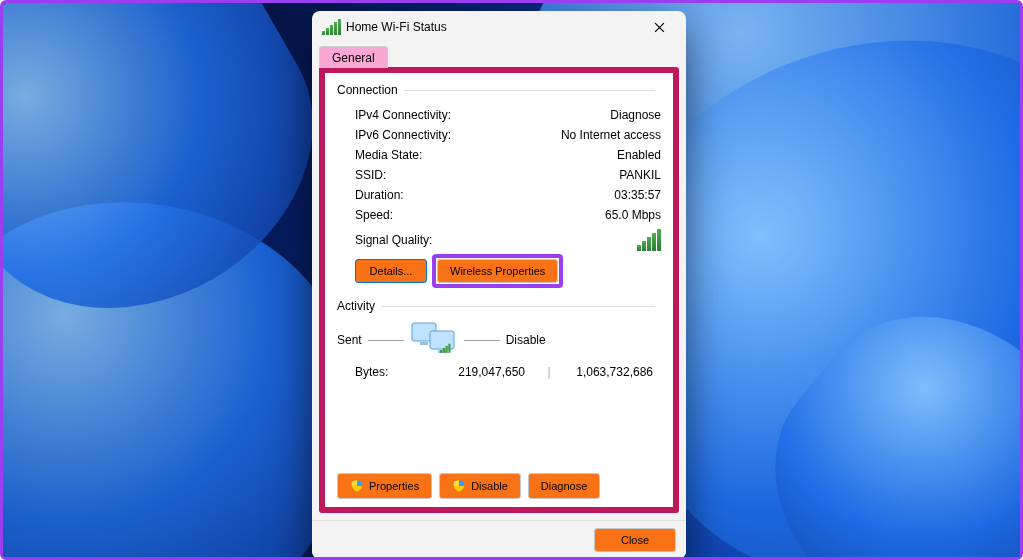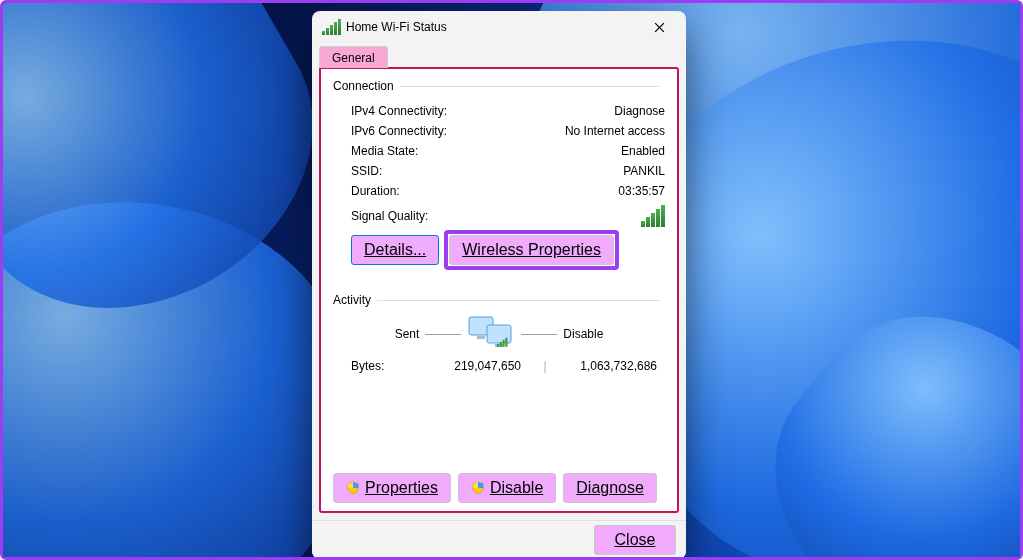--- a/index.html
+++ b/index.html
@@ -15,35 +15,35 @@
   .p5{width:300px;height:300px;top:320px;left:780px;transform:rotate(40deg);}
   
   .dialog{position:absolute;top:8px;left:309px;width:374px;height:548px;background:#f3f3f3;border-radius:8px;box-shadow:0 18px 42px rgba(0,0,0,.55);display:flex;flex-direction:column;}
   .titlebar{height:32px;display:flex;align-items:center;padding:0 6px 0 10px;}
   .title-icon{width:16px;height:16px;margin-right:8px;}
   .title-text{flex:1;font-size:12px;}
   .closebtn{width:42px;height:28px;display:flex;align-items:center;justify-content:center;border-radius:4px;}
   .closebtn svg{width:11px;height:11px;}
   .tabrow{display:flex;padding:0 7px;height:24px;align-items:flex-end;position:relative;}
   .tab{background:#f9a8d4;border:1px solid #cfcfcf;border-bottom:none;border-radius:3px 3px 0 0;padding:4px 12px 3px;font-size:12px;position:relative;top:1px;}
-  .panel{flex:1;margin:0 7px 7px;background:#fff;border:2px solid #be185d;border-radius:0 3px 3px 3px;padding:10px 12px 8px;display:flex;flex-direction:column;overflow:hidden;gap:12px;}
+  .panel{flex:1;margin:0 7px 7px;background:#fff;border:6px solid #be185d;border-radius:0 3px 3px 3px;padding:10px 12px 8px;display:flex;flex-direction:column;overflow:hidden;}
   .group{margin-bottom:8px;}
   .grouplabel{display:flex;align-items:center;margin-bottom:8px;}
   .grouplabel span{margin-right:6px;}
   .grouplabel .line{flex:1;height:1px;background:#dcdcdc;}
   .kv{display:flex;justify-content:space-between;padding:3px 0 3px 18px;}
   .kv .k,.kv .v{font-size:12px;}
   .sigrow{display:flex;justify-content:space-between;align-items:center;padding:4px 0 2px 18px;}
   .btnrow{display:flex;gap:10px;padding:6px 0 8px 18px;}
-  .btn{background:#f0abfc;border:1px solid #c8c8c8;border-radius:3px;padding:5px 12px;font-size:16px;cursor:pointer;display:inline-flex;align-items:center;gap:5px;min-width:72px;justify-content:center;white-space:nowrap;text-decoration:underline;}
+  .btn{background:#f97316;border:1px solid #c8c8c8;border-radius:3px;padding:5px 12px;font-size:11px;cursor:pointer;display:inline-flex;align-items:center;gap:5px;min-width:72px;justify-content:center;white-space:nowrap;}
   .btn.default{border-color:#0078d4;}
   .highlight{position:relative;}
   .highlight::after{content:"";position:absolute;inset:-5px;border:4px solid #9b3df0;border-radius:4px;pointer-events:none;}
   
-  .actMid{display:flex;align-items:center;justify-content:center;gap:6px;margin:6px 0 2px;}
+  .actMid{display:flex;align-items:center;gap:6px;margin:6px 0 2px;}
   .actMid .dash{width:36px;height:1px;background:#a0a0a0;}
   .actMid .seplbl{font-size:12px;}
   .monitors{position:relative;width:48px;height:38px;}
   .bytesrow{display:flex;padding:4px 0 4px 18px;align-items:center;}
   .bytesrow .lbl{width:70px;}
   .bytesrow .sent{width:100px;text-align:right;}
   .bytesrow .bar{width:48px;text-align:center;color:#b0b0b0;}
   .bytesrow .recv{flex:1;text-align:right;padding-right:8px;}
   .spacer{flex:1;}
   .bottomrow{display:flex;gap:7px;padding-top:6px;}
@@ -114,20 +114,24 @@
             <span class="k">Media State:</span>
             <span class="v">Enabled</span>
           </div>
         <div class="kv">
             <span class="k">SSID:</span>
             <span class="v">PANKIL</span>
           </div>
         <div class="kv">
             <span class="k">Duration:</span>
             <span class="v">03:35:57</span>
+          </div>
+        <div class="kv">
+            <span class="k">Speed:</span>
+            <span class="v">65.0 Mbps</span>
           </div>
 
         <div class="sigrow">
           <span>Signal Quality:</span>
           <span class="wifi-bars big">
               <i></i>
               <i></i>
               <i></i>
               <i></i>
               <i></i>

